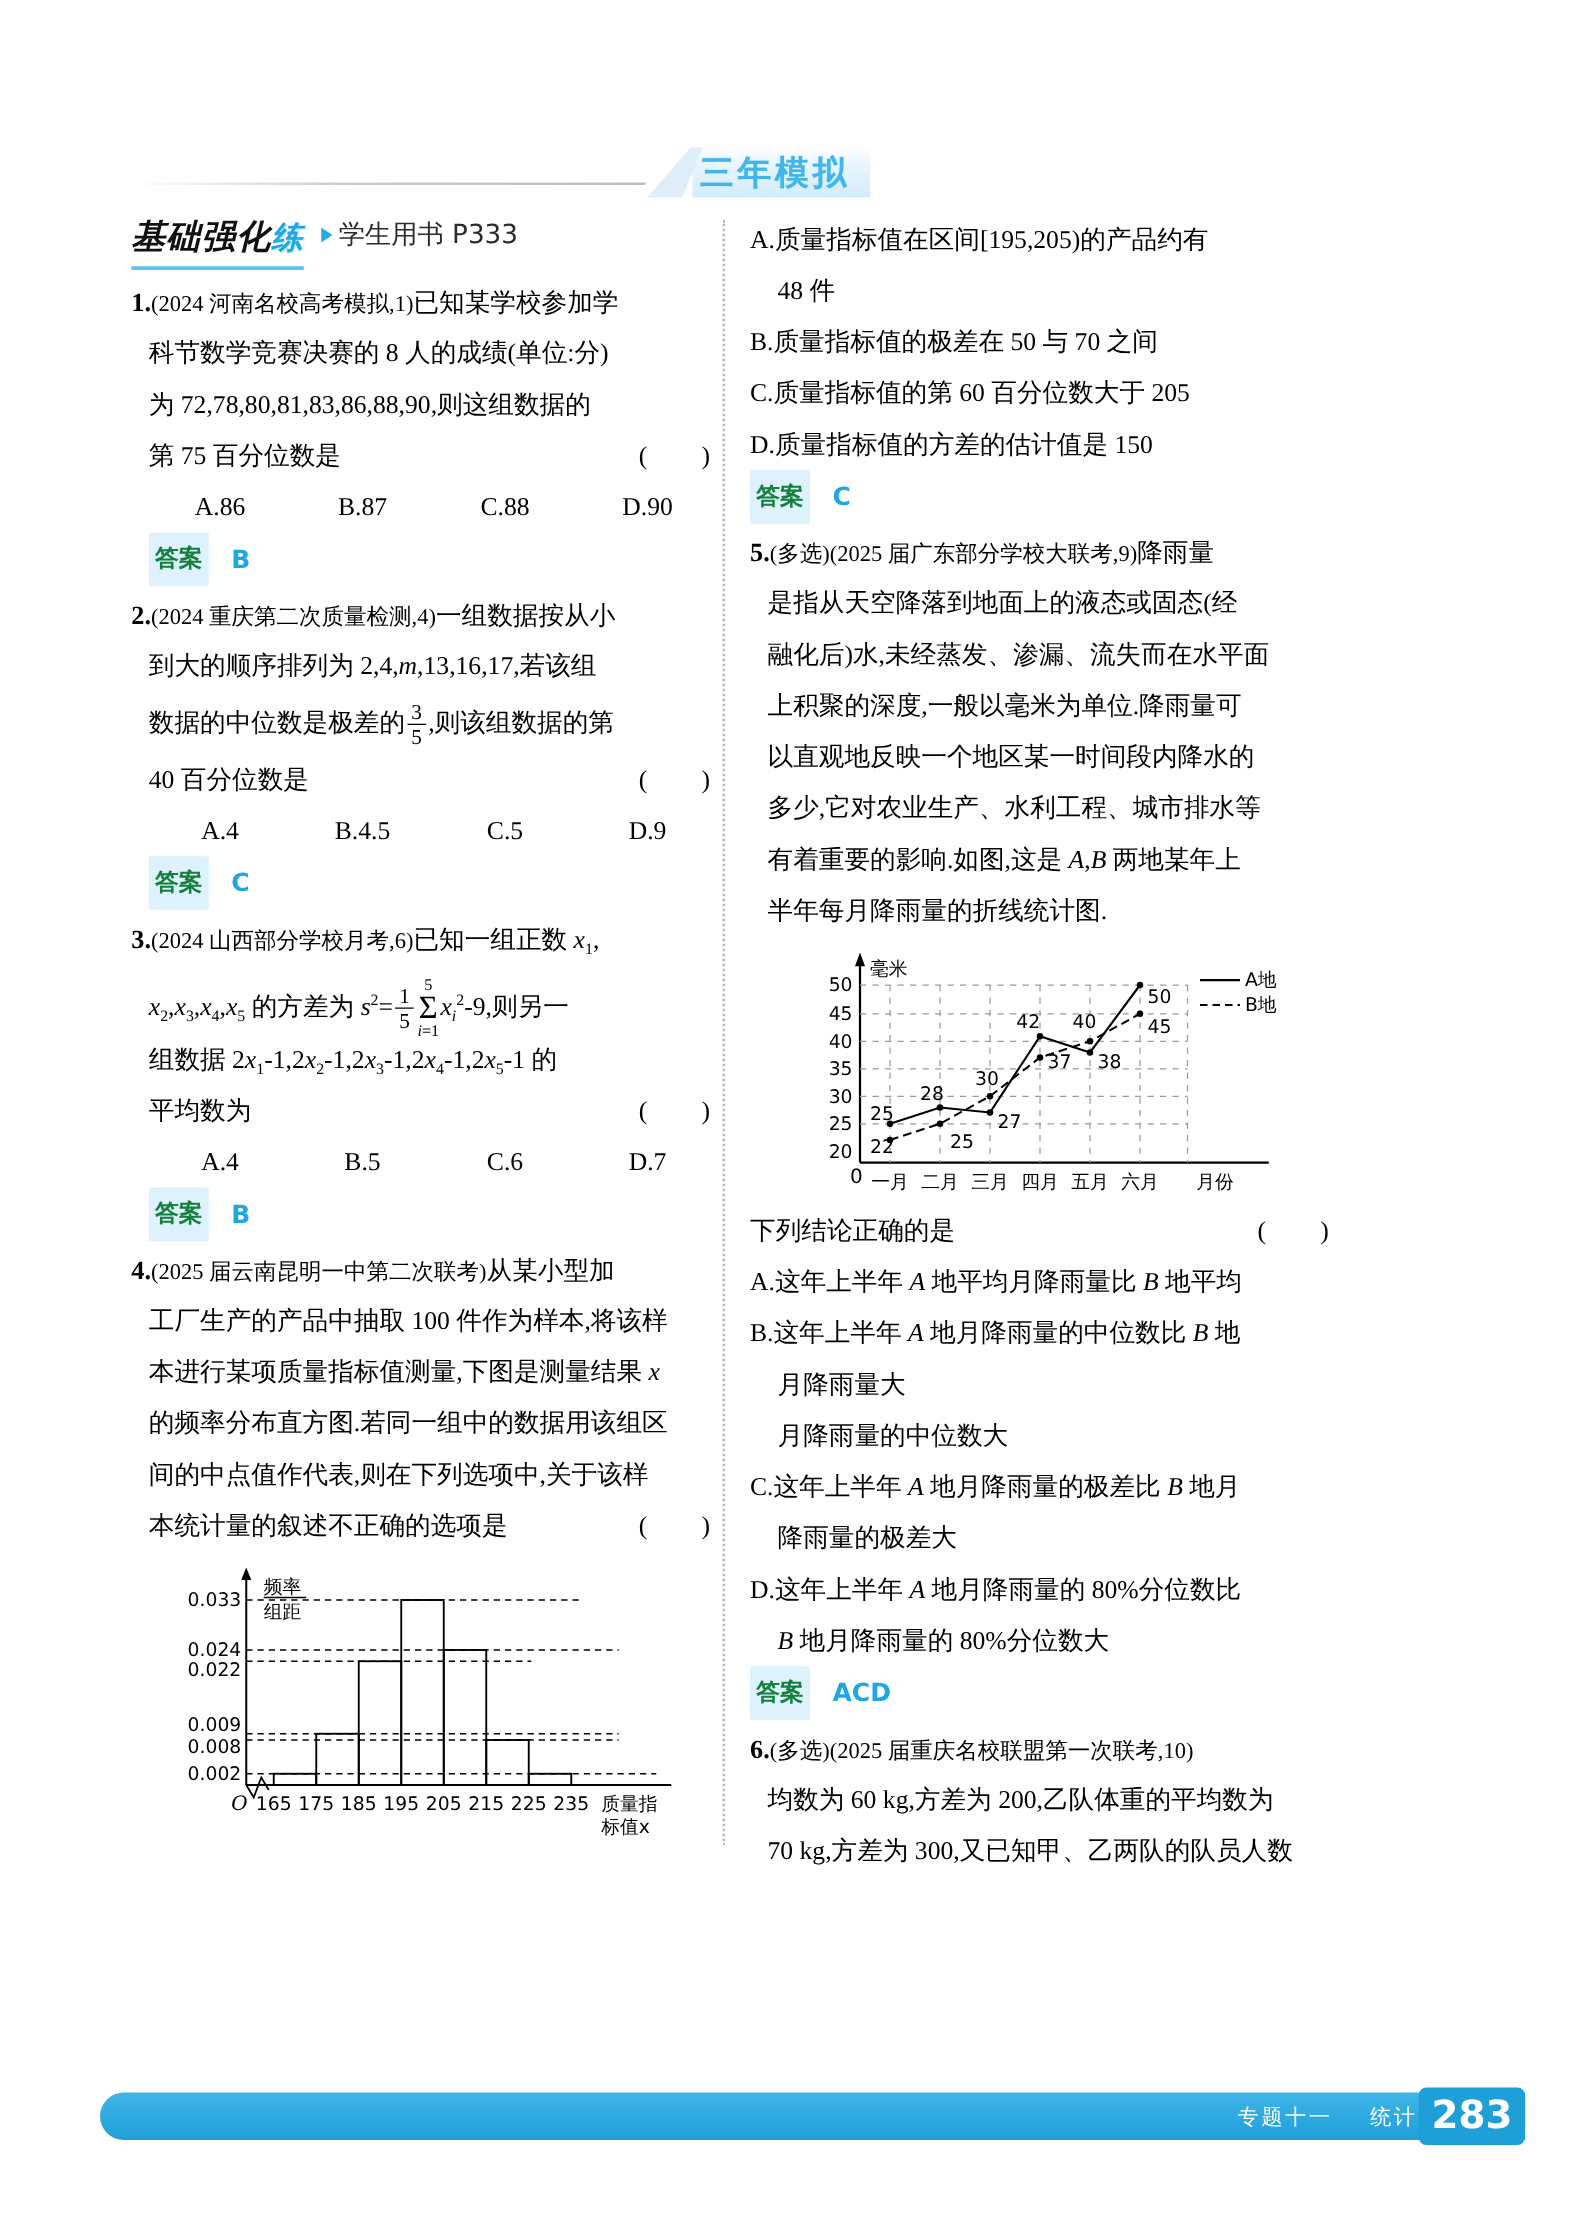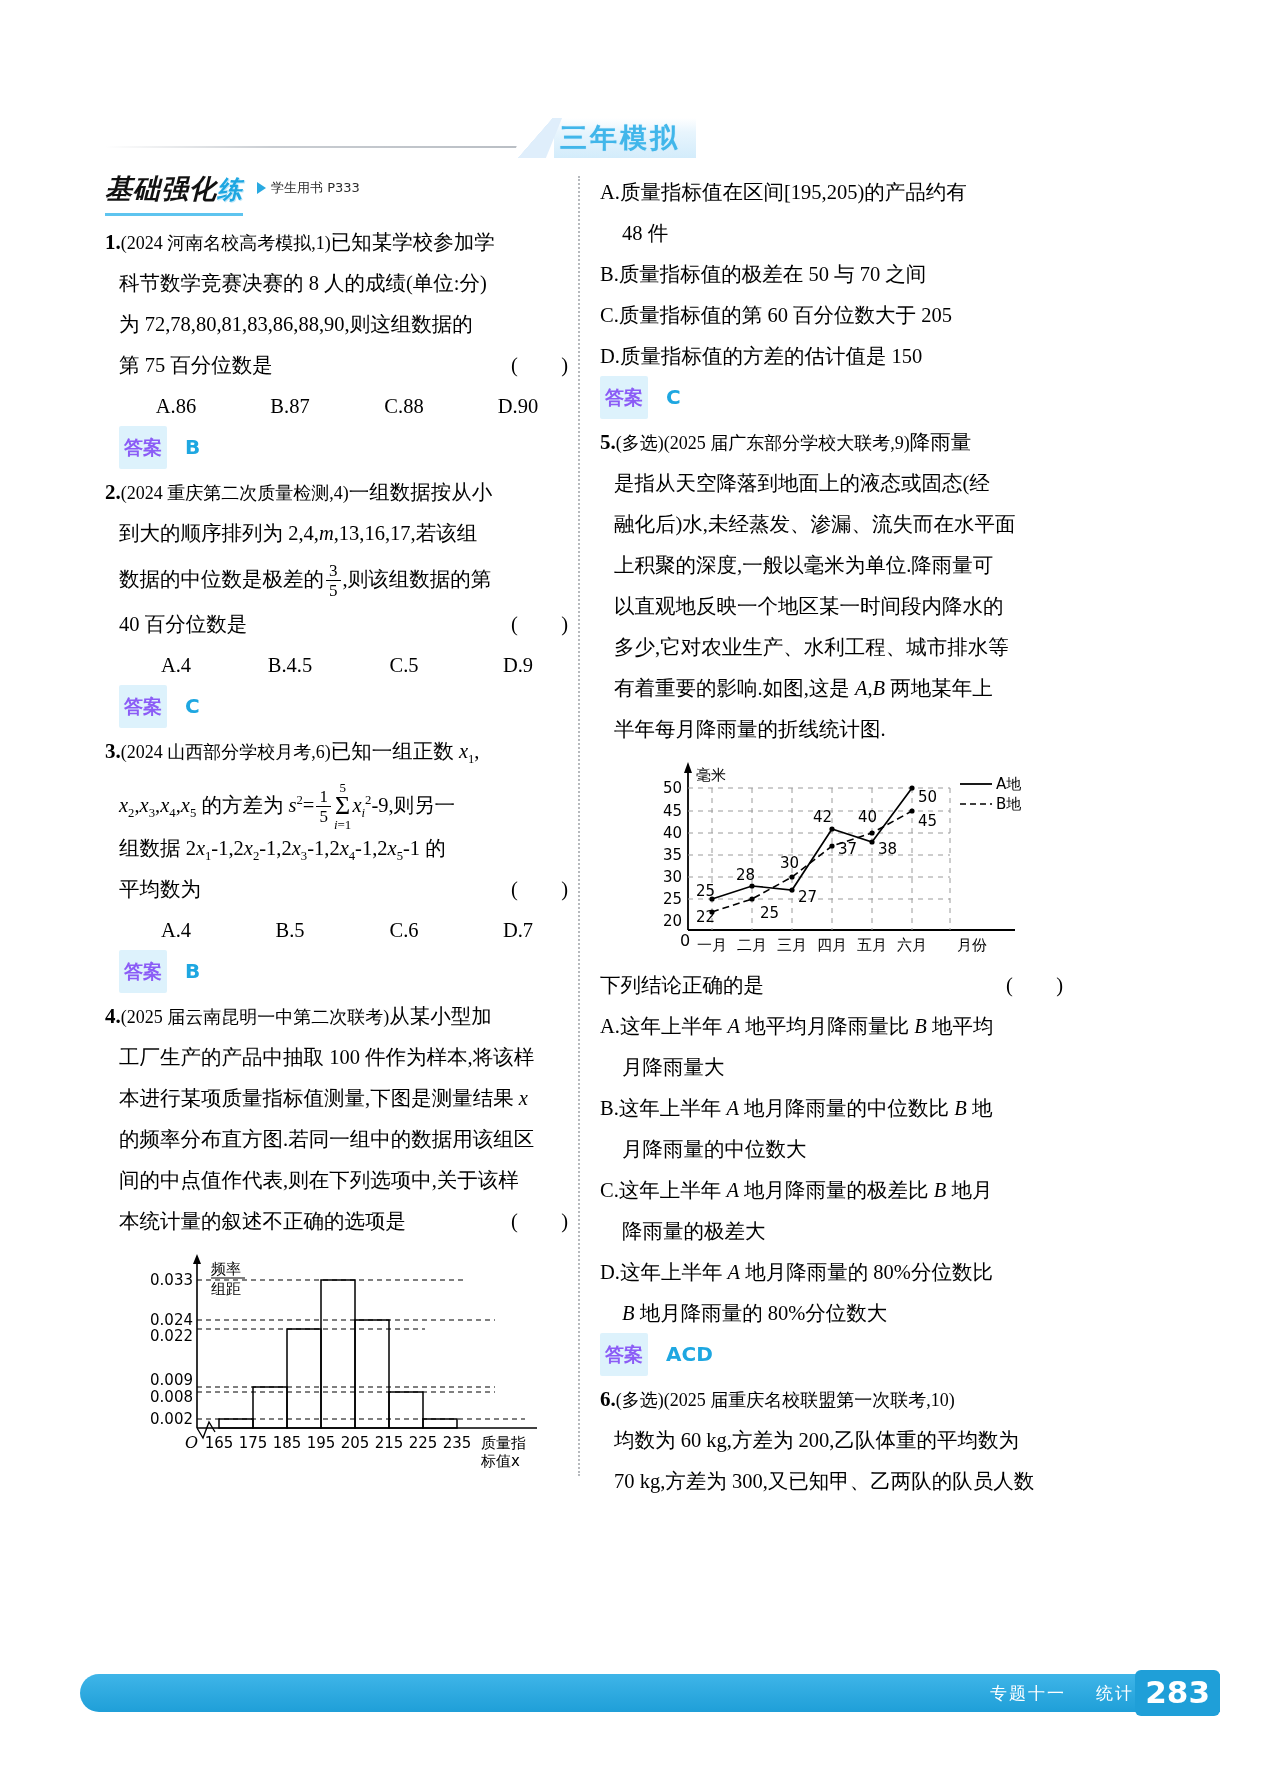--- a/index.html
+++ b/index.html
@@ -67,21 +67,21 @@
     padding-bottom:3px;
     border-bottom:3px solid #5ec4ef;
   }
   .sect-title .lian{
     color:#1ea7e1; font-size:25px;
     text-shadow:1px 1px 0 #bfe6f8;
   }
   .sect-ref{
     display:flex; align-items:center; gap:5px;
     font-family:"DejaVu Sans", sans-serif;
-    font-size:13px; color:#2b2b2b; padding-bottom:8px;
+    font-size:21px; color:#2b2b2b; padding-bottom:8px;
   }
   .tri{
     width:0;height:0;border-left:9px solid #29a9e1;
     border-top:6px solid transparent;border-bottom:6px solid transparent;
   }
 
   
   .q{ margin-top:4px; }
   .qline{ display:block; white-space:nowrap; height:41px; }
   .qnum{ font-weight:bold; font-size:21px; }
@@ -91,21 +91,21 @@
 
   .opts{ display:flex;text-align:center; }
   .opts span{ display:inline-block; }
   .opt-4 span{ width:118px; }
 
   .ans{
     display:flex; align-items:center; gap:18px; height:41px;
   }
   .ans-label{
     font-family:"DejaVu Sans", sans-serif;
-    font-weight:bold; font-size:19px; color:#8b5cf6;
+    font-weight:bold; font-size:19px; color:#15803d;
     background:#ddf2fc; padding:1px 5px; border-radius:2px;
   }
   .ans-val{
     font-family:"DejaVu Sans", sans-serif;
     font-weight:bold; font-size:20px; color:#1ea7e1;
   }
 
   
   .frac{
     display:inline-block; vertical-align:middle;
@@ -421,22 +421,22 @@
           <line x1="340" y1="54" x2="372" y2="54" stroke="#000" stroke-width="1.6" stroke-dasharray="6,4"></line>
           <text x="376" y="59" font-size="15" font-family="DejaVu Sans, sans-serif">B地</text>
         </g>
       </svg>
     </div>
 
     <span class="qline">
       <span>下列结论正确的是</span><span class="paren">(&nbsp;&nbsp;&nbsp;)</span>
     </span>
     <span class="qline">A.这年上半年 <span class="mono-i">A</span> 地平均月降雨量比 <span class="mono-i">B</span> 地平均</span>
+    <span class="qline">B.这年上半年 <span class="mono-i">A</span> 地月降雨量的中位数比 <span class="mono-i">B</span> 地</span>
     <span class="qline" style="padding-left:22px">月降雨量大</span>
-    <span class="qline">B.这年上半年 <span class="mono-i">A</span> 地月降雨量的中位数比 <span class="mono-i">B</span> 地</span>
     <span class="qline" style="padding-left:22px">月降雨量的中位数大</span>
     <span class="qline">C.这年上半年 <span class="mono-i">A</span> 地月降雨量的极差比 <span class="mono-i">B</span> 地月</span>
     <span class="qline" style="padding-left:22px">降雨量的极差大</span>
     <span class="qline">D.这年上半年 <span class="mono-i">A</span> 地月降雨量的 80%分位数比</span>
     <span class="qline" style="padding-left:22px"><span class="mono-i">B</span> 地月降雨量的 80%分位数大</span>
     <div class="ans">
       <span class="ans-label">答案</span>
       <span class="ans-val">ACD</span>
     </div>
   </div>

